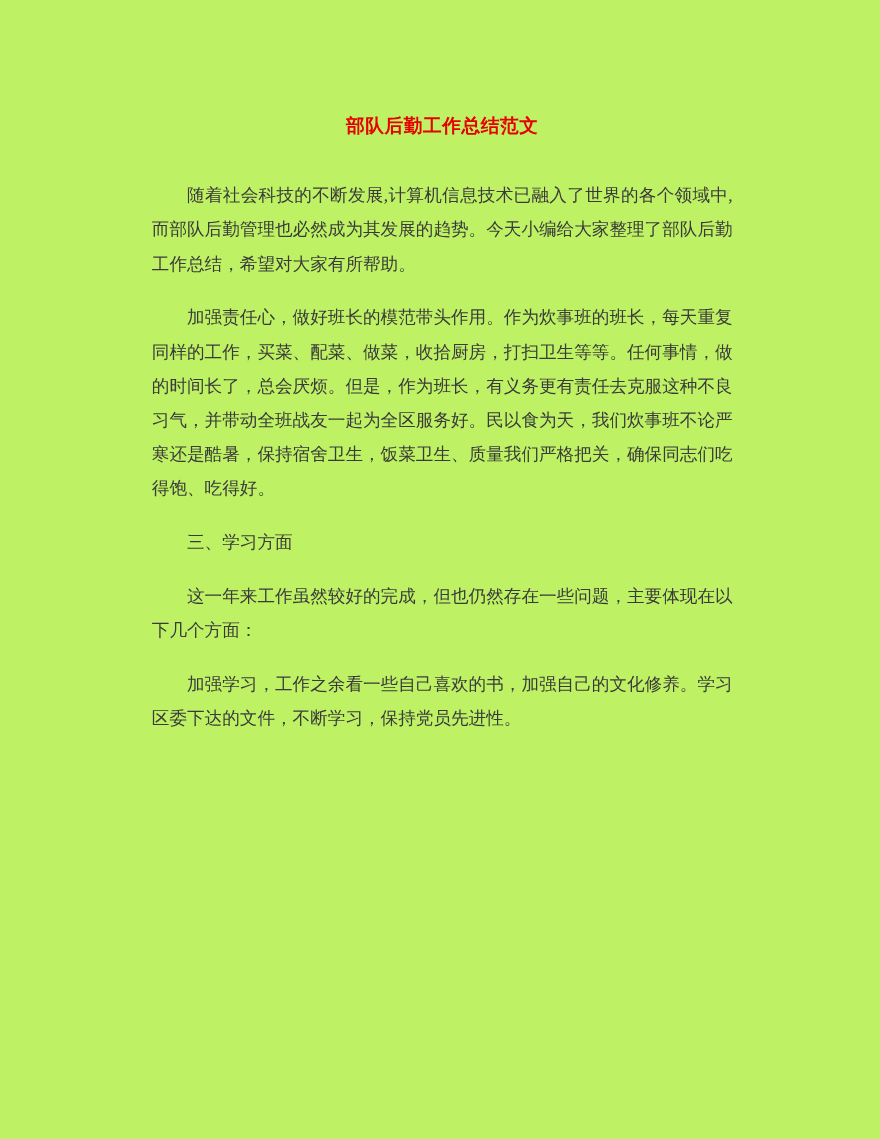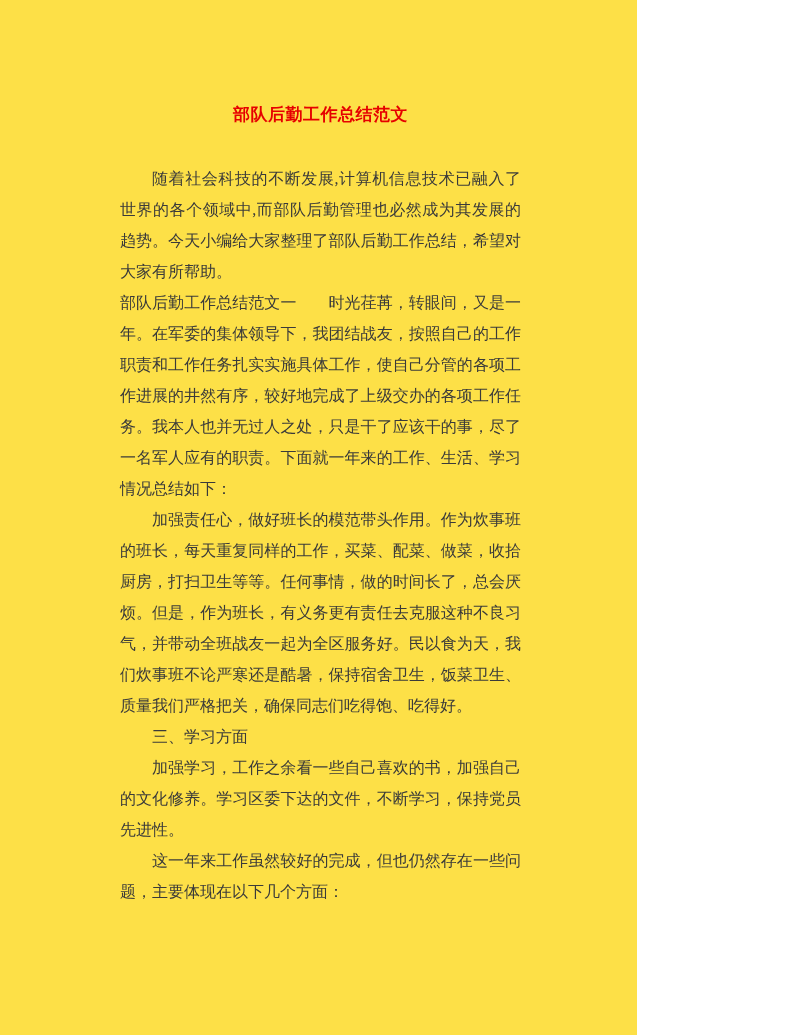--- a/index.html
+++ b/index.html
@@ -4,23 +4,23 @@
 <style>
   html, body { margin: 0; padding: 0; }
   body {
     width: 800px;
     height: 1035px;
     background: #ffffff;
     font-family: "Liberation Serif", "DejaVu Serif", serif;
     overflow: hidden;
   }
   .page {
-    width: 637px;
+    width: 800px;
     height: 1035px;
-    background: #fde047;
+    background: #bef264;
     box-sizing: border-box;
   }
   .content {
     box-sizing: border-box;
     padding: 0 116px 0 120px;
   }
   .doc-title {
     margin: 0;
     padding-top: 103px;
     text-align: center;
@@ -31,35 +31,34 @@
   }
   .body-text {
     margin-top: 37px;
     font-size: 16px;
     line-height: 31px;
     color: #3a3a3a;
     text-align: justify;
     text-justify: inter-ideograph;
   }
   .body-text p {
-    margin: 0;
+    margin: 18px;
     text-indent: 2em;
   }
   .body-text p.flush {
     text-indent: 0;
   }
 </style>
 </head>
 <body>
 
 <div class="page">
   <div class="content">
     <h1 class="doc-title">部队后勤工作总结范文</h1>
     <div class="body-text">
       <p>随着社会科技的不断发展,计算机信息技术已融入了世界的各个领域中,而部队后勤管理也必然成为其发展的趋势。今天小编给大家整理了部队后勤工作总结，希望对大家有所帮助。</p>
-      <p class="flush">部队后勤工作总结范文一　　时光荏苒，转眼间，又是一年。在军委的集体领导下，我团结战友，按照自己的工作职责和工作任务扎实实施具体工作，使自己分管的各项工作进展的井然有序，较好地完成了上级交办的各项工作任务。我本人也并无过人之处，只是干了应该干的事，尽了一名军人应有的职责。下面就一年来的工作、生活、学习情况总结如下：</p>
       <p>加强责任心，做好班长的模范带头作用。作为炊事班的班长，每天重复同样的工作，买菜、配菜、做菜，收拾厨房，打扫卫生等等。任何事情，做的时间长了，总会厌烦。但是，作为班长，有义务更有责任去克服这种不良习气，并带动全班战友一起为全区服务好。民以食为天，我们炊事班不论严寒还是酷暑，保持宿舍卫生，饭菜卫生、质量我们严格把关，确保同志们吃得饱、吃得好。</p>
       <p>三、学习方面</p>
+      <p>这一年来工作虽然较好的完成，但也仍然存在一些问题，主要体现在以下几个方面：</p>
       <p>加强学习，工作之余看一些自己喜欢的书，加强自己的文化修养。学习区委下达的文件，不断学习，保持党员先进性。</p>
-      <p>这一年来工作虽然较好的完成，但也仍然存在一些问题，主要体现在以下几个方面：</p>
     </div>
   </div>
 </div>
 
 </body></html>

